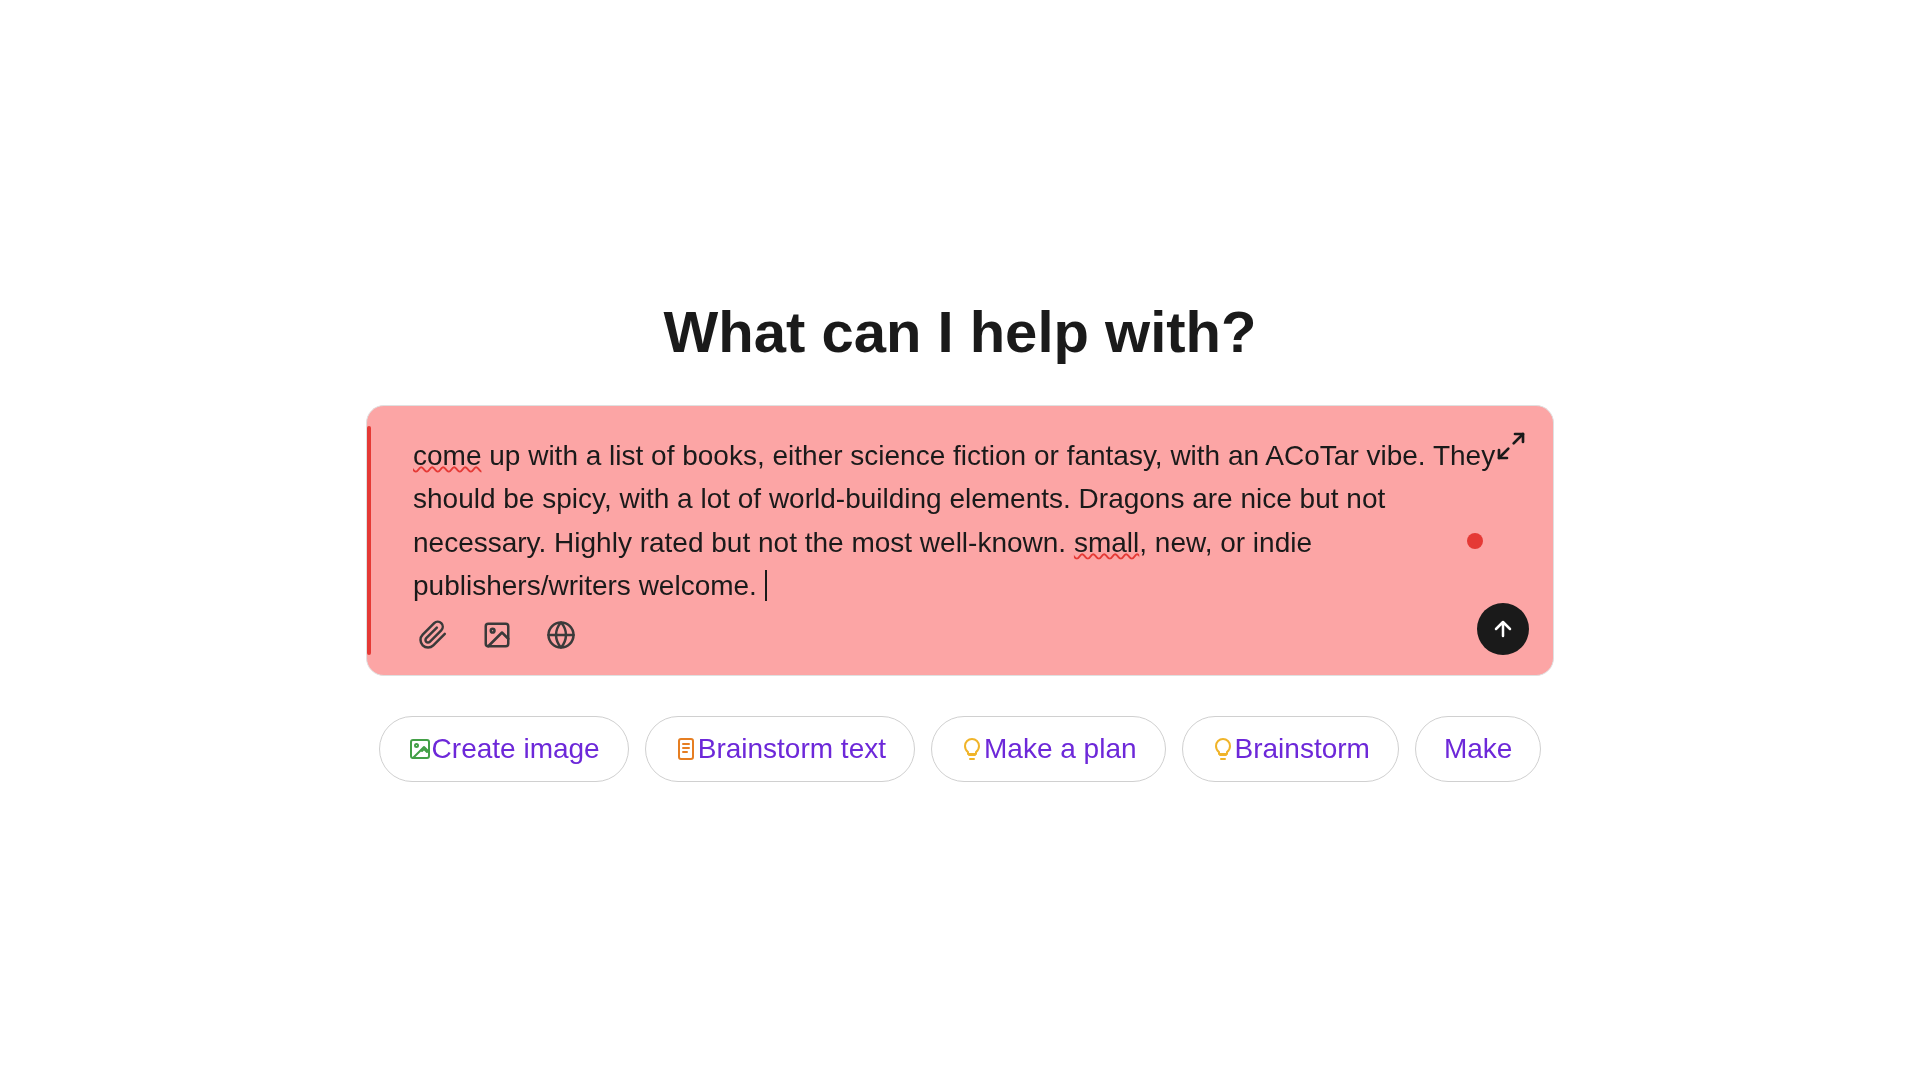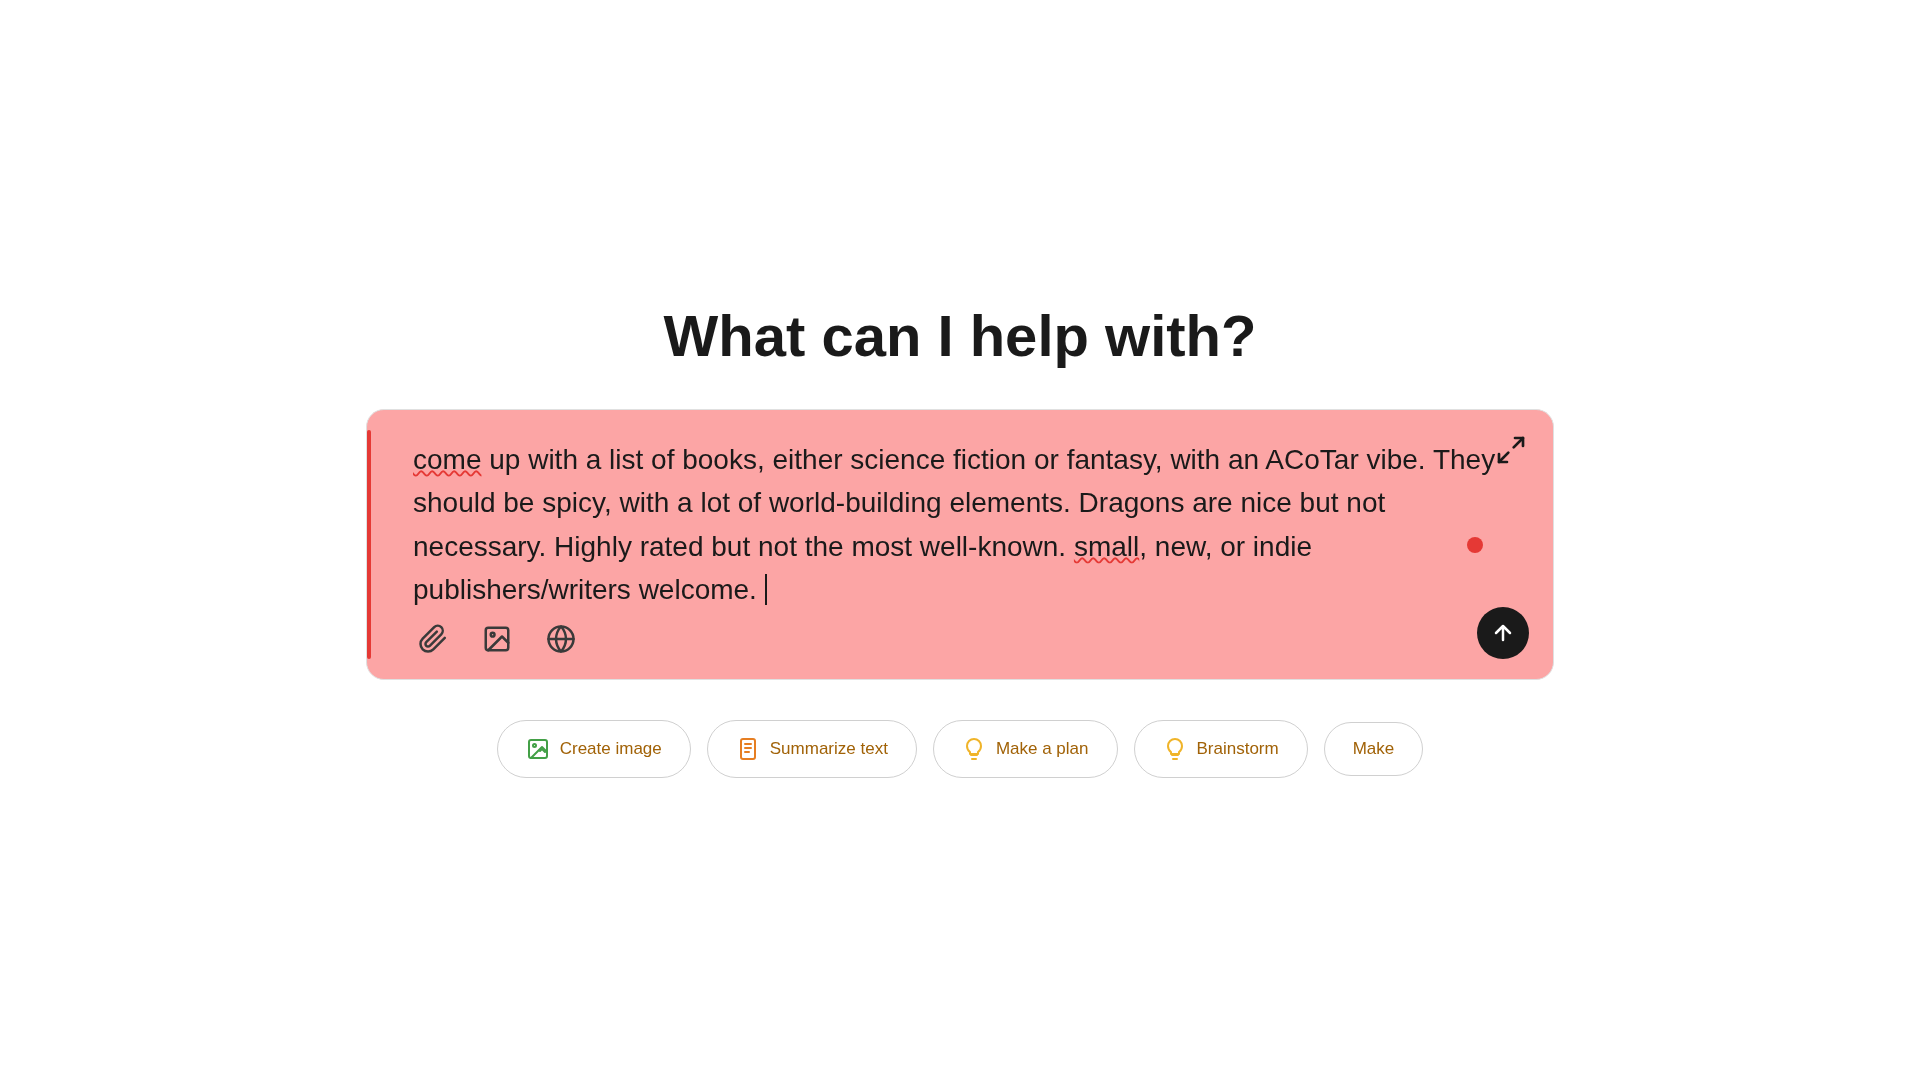--- a/index.html
+++ b/index.html
@@ -135,28 +135,27 @@
 
     .action-buttons {
       display: flex;
       gap: 16px;
       align-items: center;
     }
 
     .action-btn {
       display: flex;
       align-items: center;
-      gap: 10px;
       padding: 16px 28px;
       border-radius: 50px;
       border: 1.5px solid #d0d0d0;
       background: #ffffff;
-      font-size: 17px;
+      font-size: 28px;
       font-weight: 500;
-      color: #a16207;
+      color: #6d28d9;
       cursor: pointer;
       white-space: nowrap;
     }
 
     .btn-icon {
       font-size: 22px;
       display: flex;
       align-items: center;
       justify-content: center;
     }
@@ -266,21 +265,21 @@
 
     <button class="action-btn">
       <span class="btn-icon icon-summarize">
         <svg viewBox="0 0 24 24" width="24" height="24" fill="none" stroke="#e67e22" stroke-width="2" stroke-linecap="round" stroke-linejoin="round">
           <rect x="5" y="2" width="14" height="20" rx="2"></rect>
           <line x1="9" y1="7" x2="15" y2="7"></line>
           <line x1="9" y1="11" x2="15" y2="11"></line>
           <line x1="9" y1="15" x2="13" y2="15"></line>
         </svg>
       </span>
-      <span>Summarize text</span>
+      <span>Brainstorm text</span>
     </button>
 
     <button class="action-btn">
       <span class="btn-icon icon-plan">
         <svg viewBox="0 0 24 24" width="24" height="24" fill="none" stroke="#f0b429" stroke-width="2" stroke-linecap="round" stroke-linejoin="round">
           <path d="M9 18h6M10 22h4M12 2a7 7 0 0 1 7 7c0 2.5-1.2 4.7-3 6.1V17H8v-1.9C6.2 13.7 5 11.5 5 9a7 7 0 0 1 7-7z"></path>
         </svg>
       </span>
       <span>Make a plan</span>
     </button>

